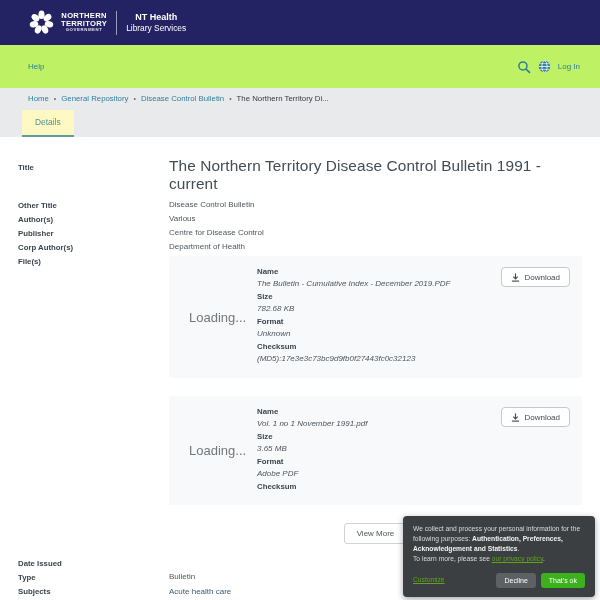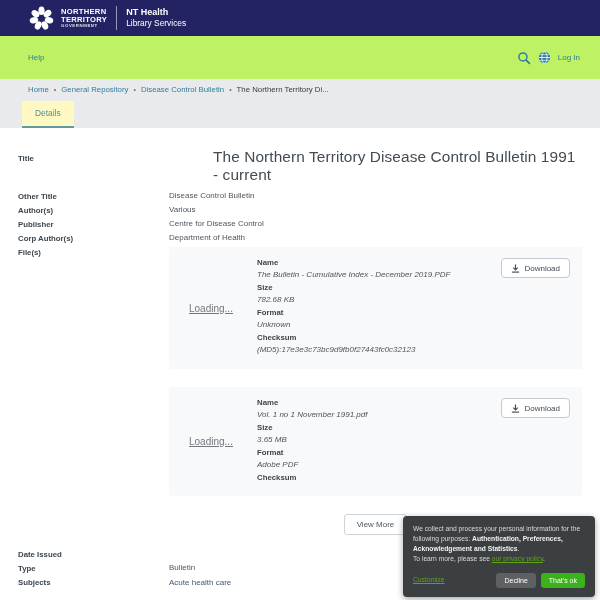--- a/index.html
+++ b/index.html
@@ -7,22 +7,22 @@
   body {
     font-family:"Liberation Sans", sans-serif;
     background:#ffffff;
     color:#4d565e;
     position:relative;
     font-size:8px;
   }
 
   
   .app-header {
-    height:36px; background:#232364;
-    display:flex; align-items:center; padding-left:28px;
+    height:45px; background:#232364;
+    display:flex; align-items:center; padding-left:28px;text-align:center;
   }
   .logo-wrap { display:flex; align-items:center; }
   .org-text { color:#fff; margin-left:6px; line-height:1.05; }
   .org-text .l1,.org-text .l2 { font-weight:bold; font-size:7.6px; letter-spacing:.3px; }
   .org-text .l3 { font-size:4.3px; letter-spacing:.6px; opacity:.85; font-weight:bold; }
   .logo-divider { width:1px; height:24px; background:rgba(255,255,255,.55); margin:0 9px; }
   .site-text { color:#fff; line-height:1.25; }
   .site-text .s1 { font-weight:bold; font-size:9px; }
   .site-text .s2 { font-size:8.4px; }
 
@@ -47,33 +47,33 @@
     display:inline-block; background:#fef9c3; color:#4f9199;
     font-size:8.4px; padding:7px 13px 8px 13px;
     border-bottom:2.5px solid #64999e; cursor:pointer;
   }
 
   
   .content { padding:20px 18px 0 18px; background:#fff; }
   .meta-row { display:flex; margin-bottom:4px; }
   .meta-label { width:151px; flex:0 0 151px; font-weight:bold; color:#3c454d; font-size:7.8px; padding-top:1px; }
   .meta-value { flex:1; color:#4d565e; font-size:8px; }
-  .title-row { margin-bottom:7px;gap:44px; }
+  .title-row { margin-bottom:7px; }
   .title-row .meta-label { padding-top:6px; }
   .record-title { font-size:15.4px; font-weight:normal; color:#434c54; letter-spacing:.1px; }
   .subject-link { display:block; color:#3c5a74; line-height:12px; cursor:pointer; text-decoration:none; }
 
   
   .files-col { flex:1; }
   .file-card {
     background:#f8f9fa; border-radius:2px;
     padding:11px 12px; display:flex; margin-bottom:18px;
   }
   .thumb-box { flex:0 0 66px; display:flex; align-items:center; justify-content:flex-start; }
-  .loading-text { color:#72787e; font-size:10px; padding-left:8px;text-decoration:underline; }
+  .loading-text { color:#72787e; font-size:13px; padding-left:8px; }
   .file-fields { flex:1; padding-left:10px; }
   .f-label { font-weight:bold; color:#3c454d; font-size:7.8px; margin-bottom:2.5px; }
   .f-value { color:#4d565e; font-size:8px; margin-bottom:4.5px; word-break:break-all;font-style:italic; }
   .dl-btn {
     flex:0 0 auto; align-self:flex-start;
     display:flex; align-items:center; gap:4px;
     background:#fff; border:1px solid #c4c9ce; border-radius:4px;
     color:#434c54; font-size:8px; padding:4.5px 9px; cursor:pointer;text-align:right;
   }
   .view-more-wrap { text-align:center; margin:14px 0 10px 0; }

